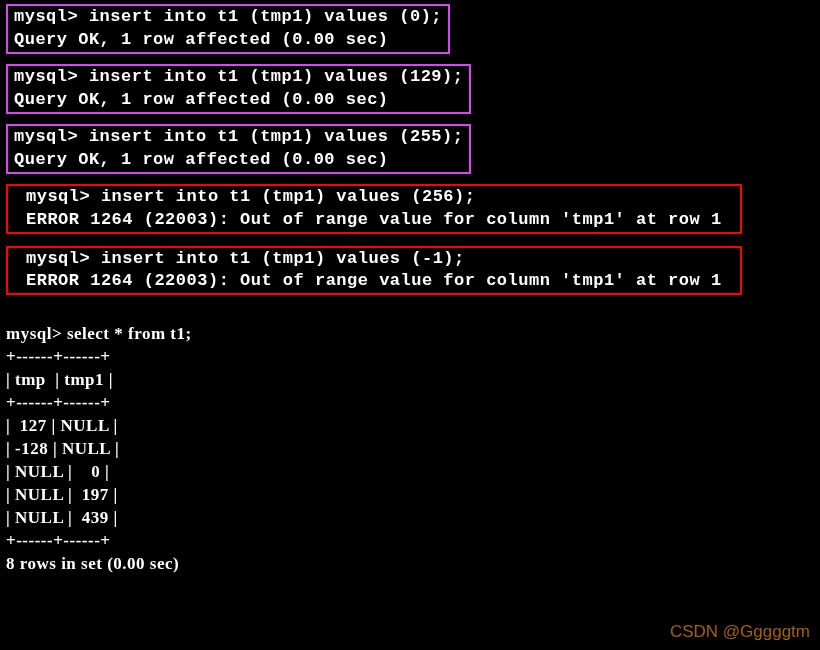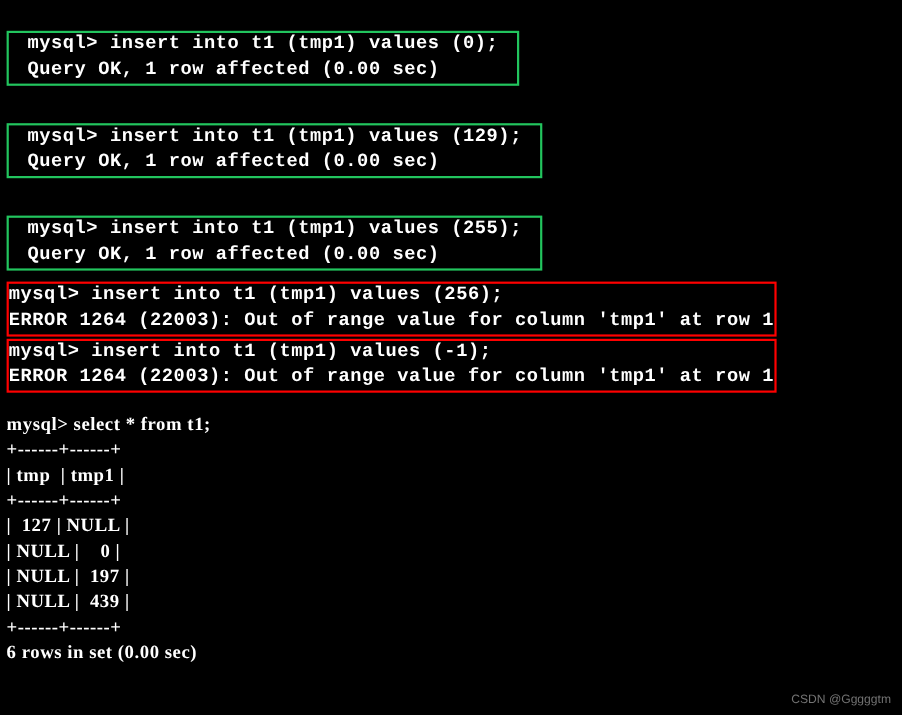--- a/index.html
+++ b/index.html
@@ -17,40 +17,39 @@
       padding: 4px 6px;
       font-weight: bold;
       letter-spacing: 0.5px;
       line-height: 1.35;
       position: relative;
     }
     .block {
       margin-bottom: 10px;
     }
     .yellow-box {
-      border: 2px solid #22c55e;
-      padding: 0 17px;
+      border: 2px solid #d946ef;
+      padding: 0 6px;
       display: inline-block;
-      margin-top: 24px;
     }
     .red-box {
       border: 2px solid #ff0000;
-      padding: 0 0;
-      margin-bottom: 2px;
+      padding: 0 18px;
+      margin-bottom: 12px;
       display: inline-block;
     }
     .line {
       white-space: pre;
     }
     .watermark {
       position: absolute;
       bottom: 6px;
       right: 10px;
-      color: #737373;
-      font-size: 11px;
+      color: #a16207;
+      font-size: 17px;
       font-weight: normal;
       font-family: sans-serif;
       letter-spacing: 0;
     }
     .plain-block {
       margin-top: 16px;
       font-family: Liberation Serif, serif;
     }
   </style>
 </head>
@@ -90,20 +89,21 @@
     <div class="line">ERROR 1264 (22003): Out of range value for column 'tmp1' at row 1</div>
   </div>
 </div>
 
 <div class="plain-block">
   <div class="line">mysql&gt; select * from t1;</div>
   <div class="line">+------+------+</div>
   <div class="line">| tmp  | tmp1 |</div>
   <div class="line">+------+------+</div>
   <div class="line">|  127 | NULL |</div>
+  <div class="line">| -128 | NULL |</div>
   <div class="line">| NULL |    0 |</div>
   <div class="line">| NULL |  197 |</div>
   <div class="line">| NULL |  439 |</div>
   <div class="line">+------+------+</div>
-  <div class="line">6 rows in set (0.00 sec)</div>
+  <div class="line">8 rows in set (0.00 sec)</div>
 </div>
 
 <div class="watermark">CSDN @Gggggtm</div>
 
 </body></html>

